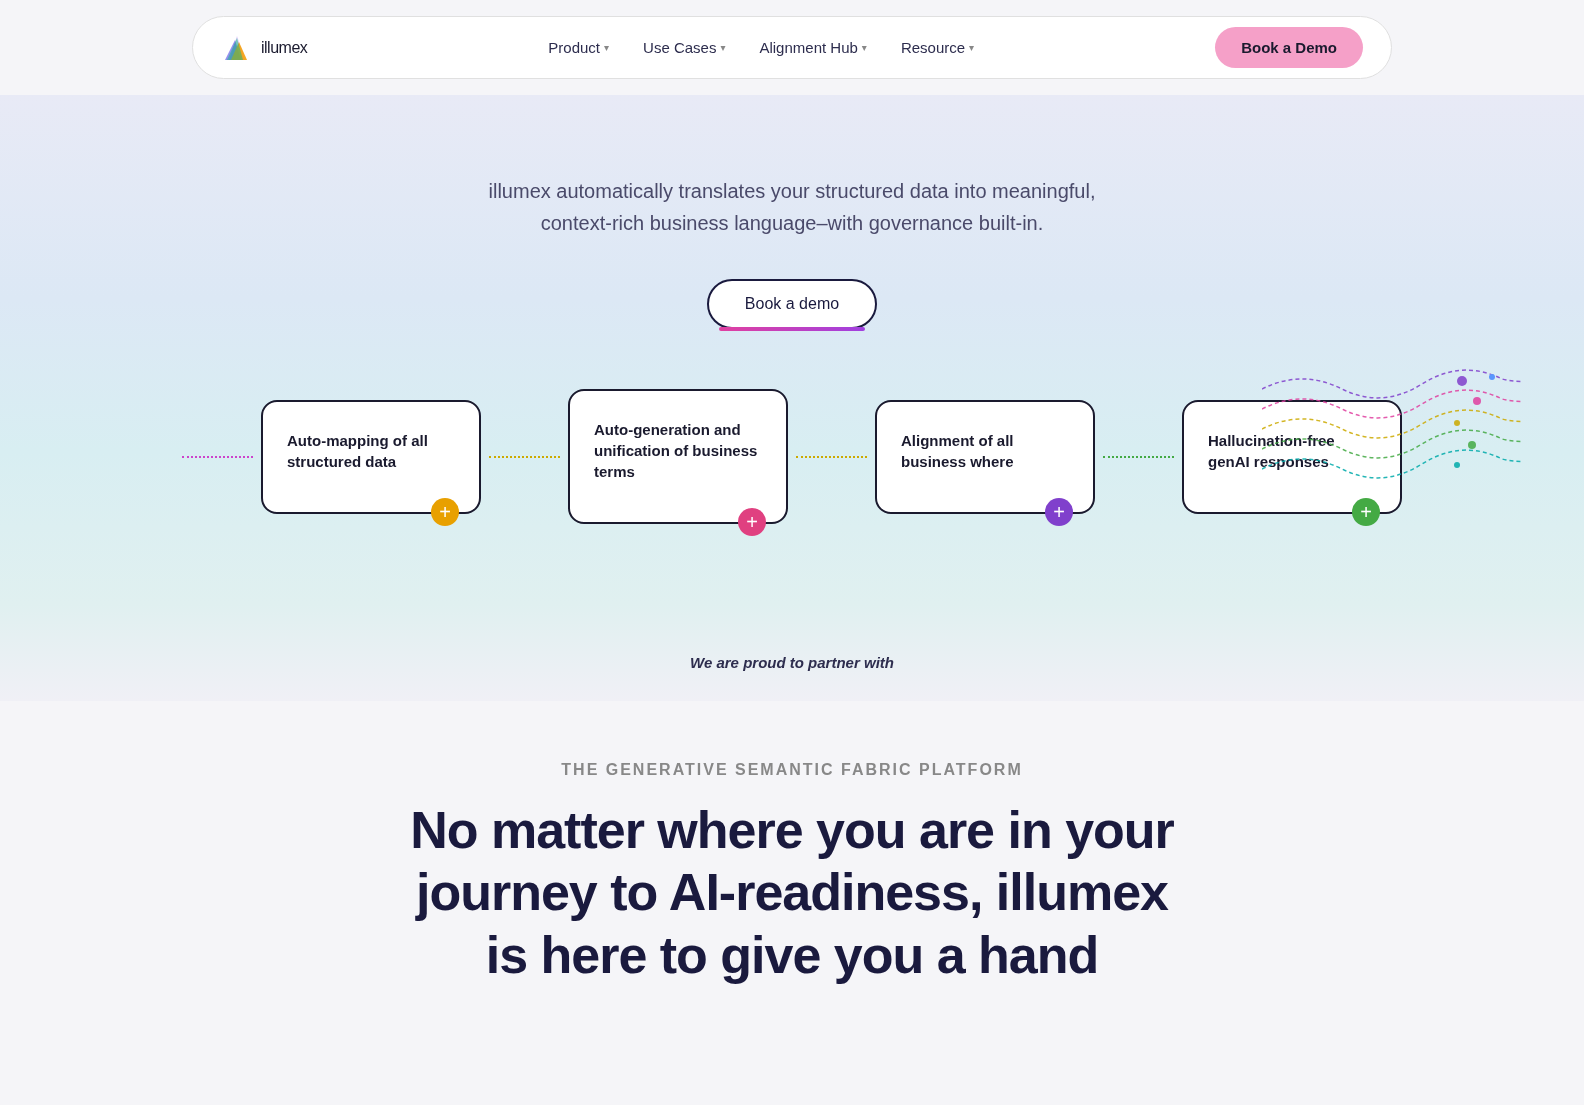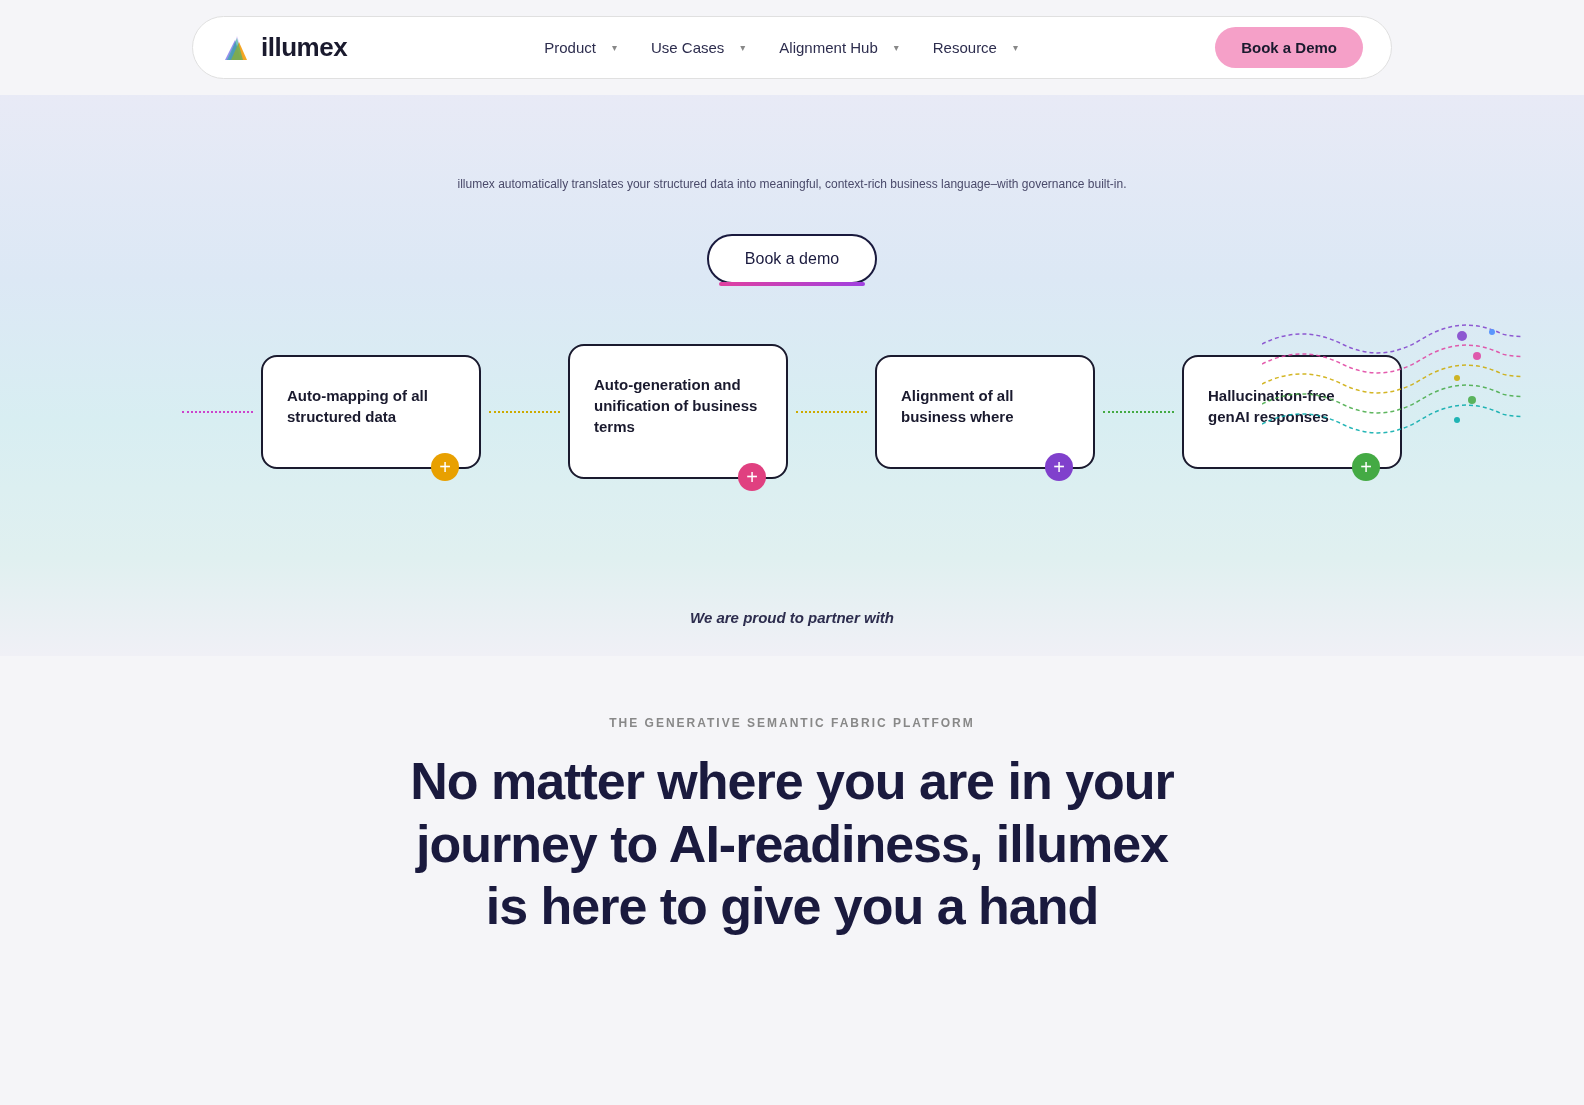--- a/index.html
+++ b/index.html
@@ -34,36 +34,36 @@
       display: flex;
       align-items: center;
       gap: 8px;
       text-decoration: none;
     }
     .logo-icon {
       width: 32px;
       height: 32px;
     }
     .logo-text {
-      font-size: 26px;
-      font-weight: 700;
+      font-size: 16px;
+      font-weight: 400;
       color: #1a1a2e;
       letter-spacing: -0.5px;
     }
     .nav-links {
       display: flex;
       align-items: center;
       gap: 6px;
       flex: 1;
       justify-content: center;
     }
     .nav-link {
       display: flex;
       align-items: center;
-      gap: 16px;
+      gap: 4px;
       font-size: 15px;
       color: #2d2d4e;
       font-weight: 500;
       padding: 8px 14px;
       border-radius: 8px;
       cursor: pointer;
       text-decoration: none;
     }
     .chevron-icon {
       font-size: 10px;
@@ -90,21 +90,21 @@
     .hero-title {
       font-size: 62px;
       font-weight: 800;
       color: #1a1a3e;
       line-height: 1.15;
       max-width: 900px;
       margin: 0 auto 28px;
       letter-spacing: -1px;
     }
     .hero-subtitle {
-      font-size: 12px;
+      font-size: 20px;
       color: #4a4a6a;
       max-width: 680px;
       margin: 0 auto 40px;
       line-height: 1.6;
     }
     .hero-btn {
       display: inline-block;
       border: 2px solid #1a1a3e;
       border-radius: 50px;
       padding: 14px 36px;
@@ -205,21 +205,21 @@
       color: #2d2d4e;
     }
 
     
     .lower-section {
       background: #f5f5f8;
       padding: 60px 200px 40px;
       text-align: center;
     }
     .section-label {
-      font-size: 12px;
+      font-size: 16px;
       font-weight: 700;
       letter-spacing: 2px;
       color: #888;
       text-transform: uppercase;
       margin-bottom: 20px;
     }
     .section-title {
       font-size: 52px;
       font-weight: 800;
       color: #1a1a3e;

